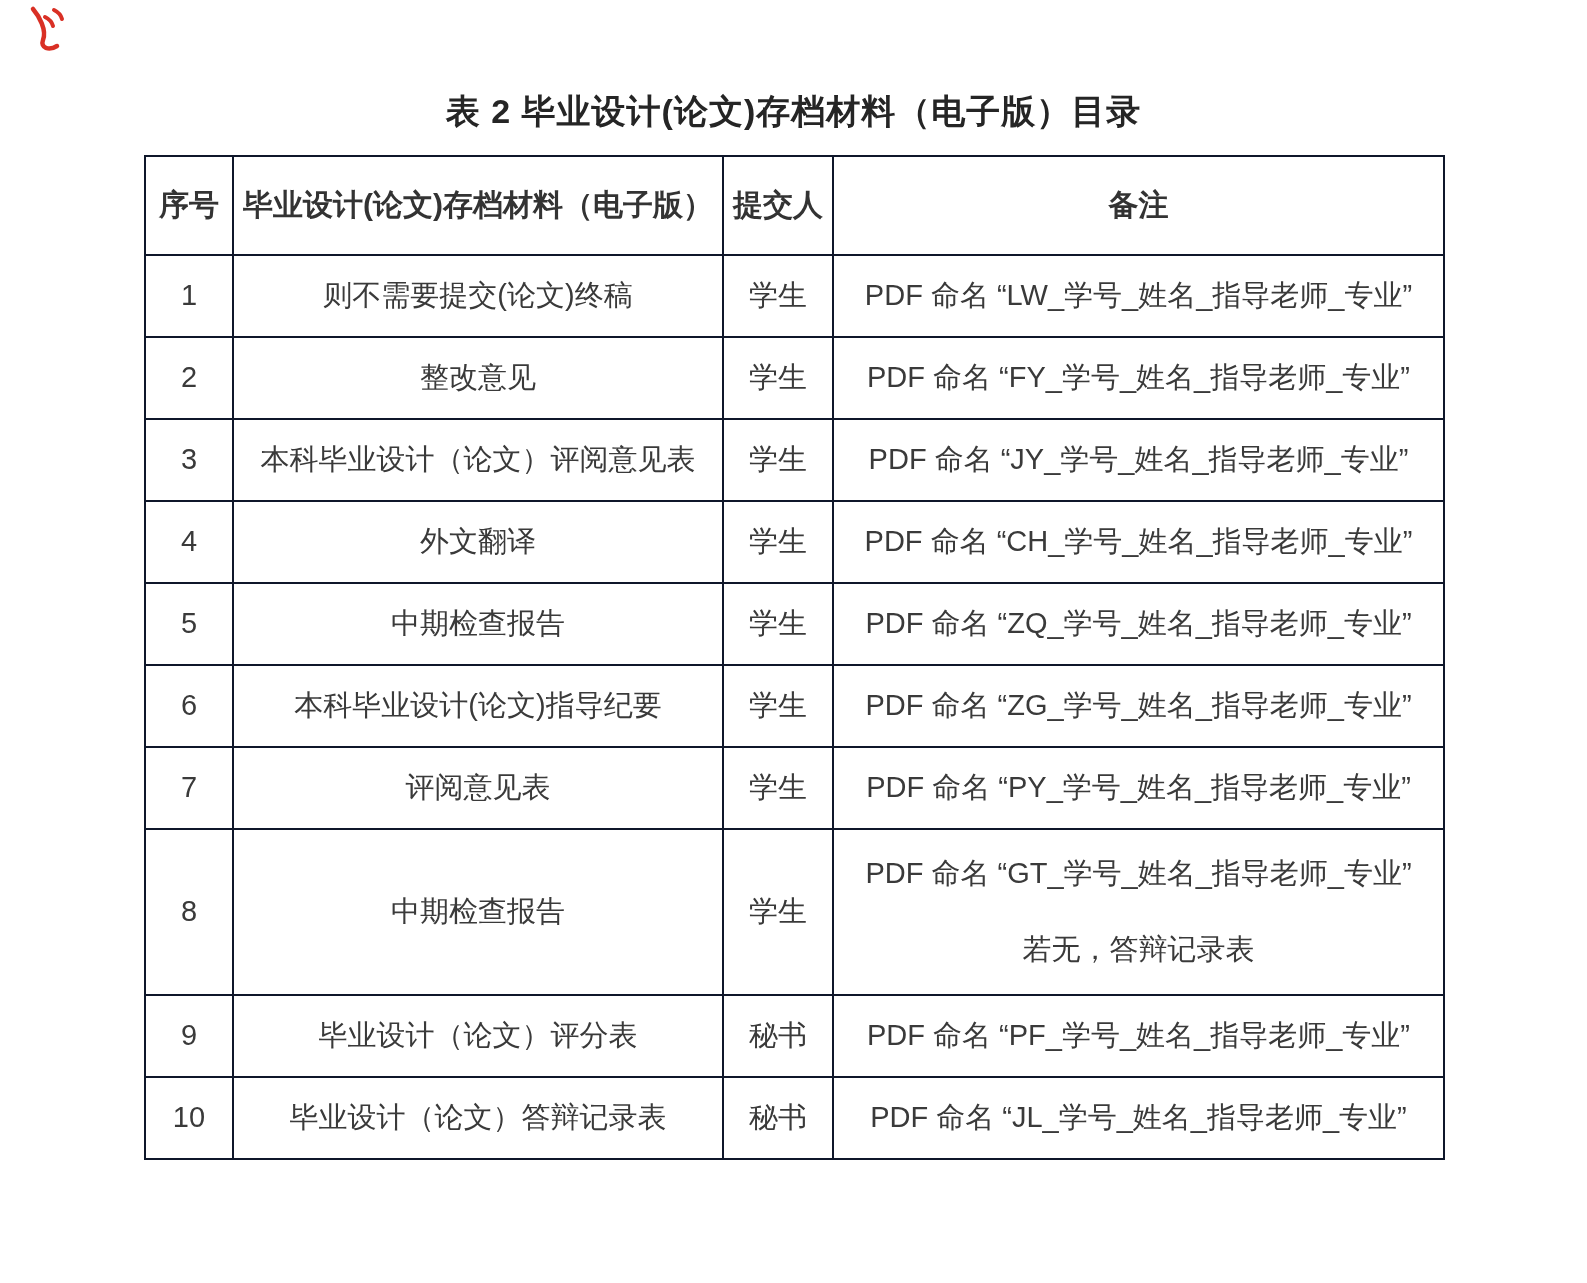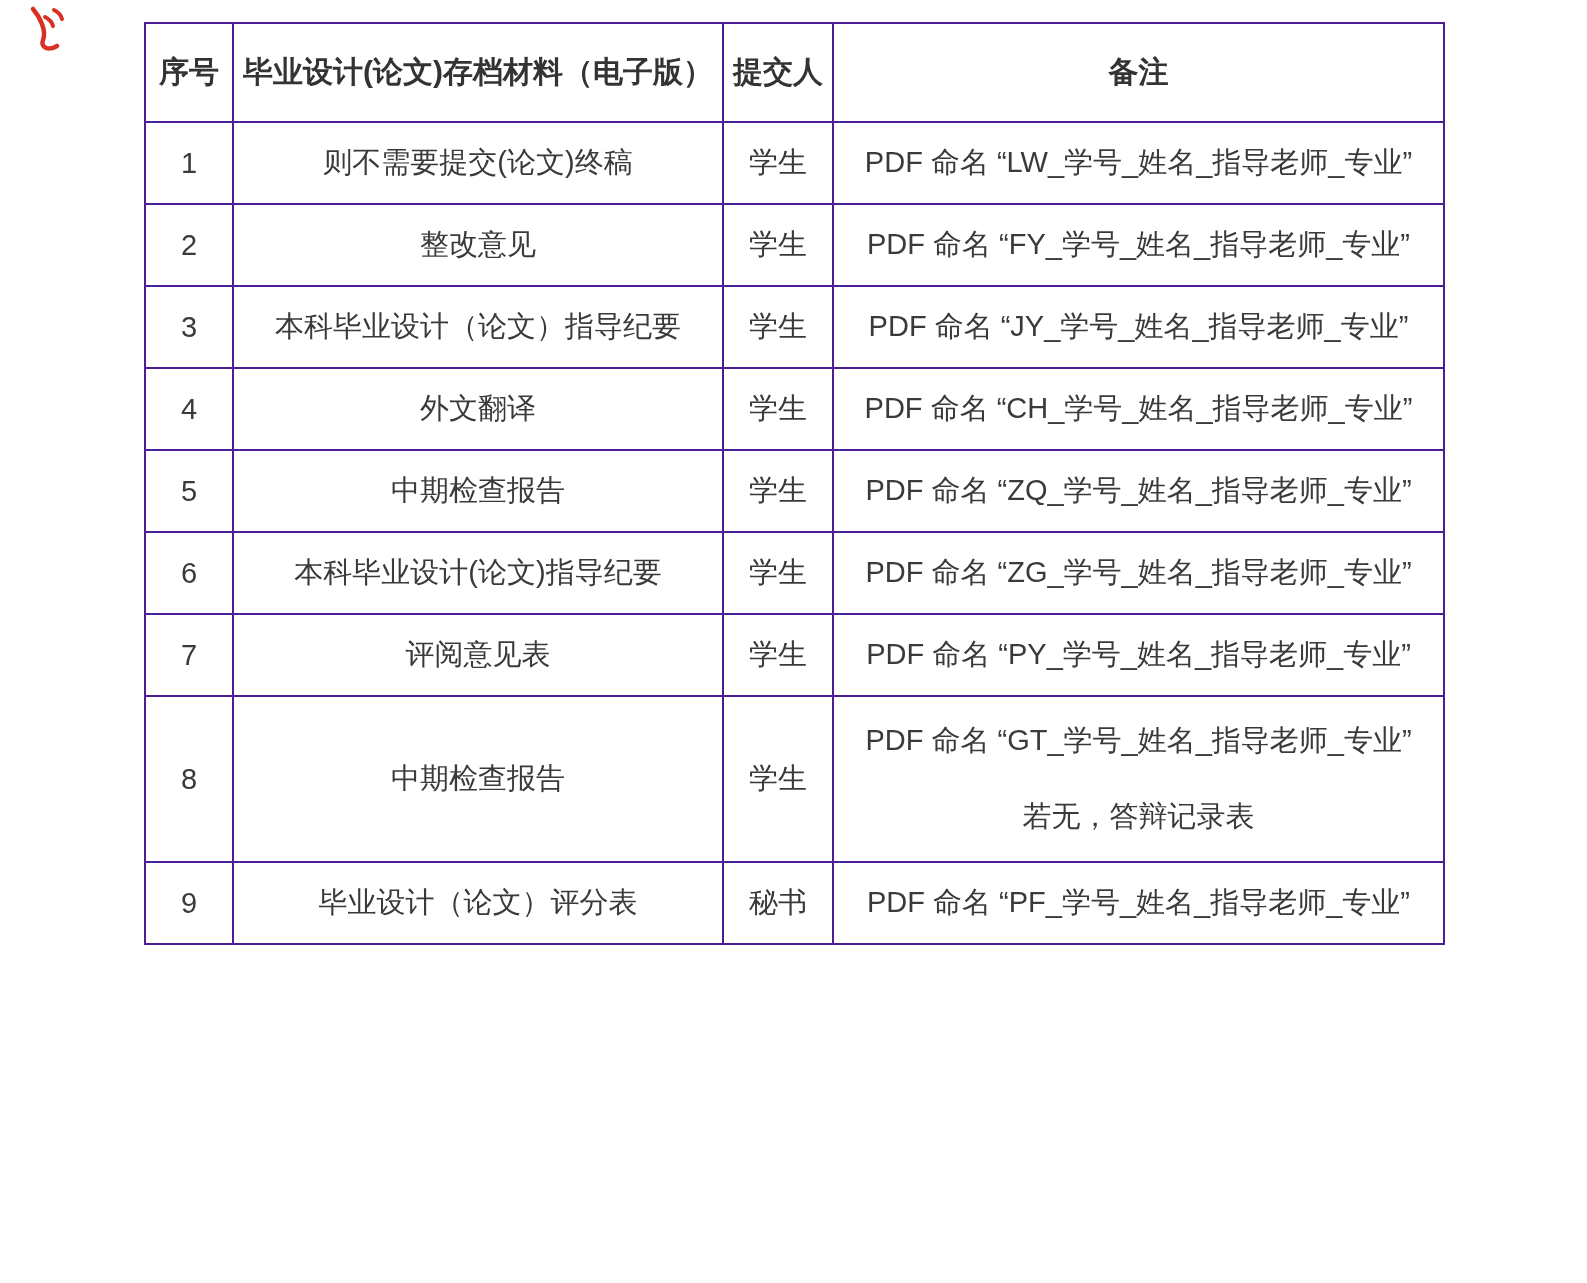--- a/index.html
+++ b/index.html
@@ -31,21 +31,21 @@
   }
   table.archive{
     border-collapse:collapse;
     table-layout:fixed;
     width:1299px;
     margin-top:22px;
     background:#ffffff;
   }
   table.archive th,
   table.archive td{
-    border:2px solid #4c1d95;
+    border:2px solid #0f172a;
     text-align:center;
     vertical-align:middle;
     padding:0 4px;
     overflow:hidden;
   }
   table.archive th{
     height:97px;
     font-size:30px;
     font-weight:bold;
     color:#333333;
@@ -70,20 +70,21 @@
 <body>
 
 <svg class="red-mark" viewBox="0 0 54 58" xmlns="http://www.w3.org/2000/svg">
   <path d="M15 7 C21 14, 29 28, 25 38 C22 46, 31 49, 39 44" stroke="#d93025" stroke-width="4.5" fill="none" stroke-linecap="round"></path>
   <path d="M27 15 C31 17, 34 20, 35 24" stroke="#d93025" stroke-width="4" fill="none" stroke-linecap="round"></path>
   <path d="M36 8 C40 10, 43 13, 44 17" stroke="#d93025" stroke-width="4" fill="none" stroke-linecap="round"></path>
 </svg>
 
 <div class="doc">
 
+  <h1 class="doc-title">表 2 毕业设计(论文)存档材料（电子版）目录</h1>
 
   <table class="archive">
     <colgroup>
       <col style="width:88px">
       <col style="width:490px">
       <col style="width:110px">
       <col style="width:611px">
     </colgroup>
     <thead>
       <tr>
@@ -105,21 +106,21 @@
         <tr>
           <td>2</td>
           <td>整改意见</td>
           <td>学生</td>
           <td>
             <div class="note-line">PDF 命名 “FY_学号_姓名_指导老师_专业”</div>
           </td>
         </tr>
         <tr>
           <td>3</td>
-          <td>本科毕业设计（论文）指导纪要</td>
+          <td>本科毕业设计（论文）评阅意见表</td>
           <td>学生</td>
           <td>
             <div class="note-line">PDF 命名 “JY_学号_姓名_指导老师_专业”</div>
           </td>
         </tr>
         <tr>
           <td>4</td>
           <td>外文翻译</td>
           <td>学生</td>
           <td>
@@ -160,16 +161,24 @@
           </td>
         </tr>
         <tr>
           <td>9</td>
           <td>毕业设计（论文）评分表</td>
           <td>秘书</td>
           <td>
             <div class="note-line">PDF 命名 “PF_学号_姓名_指导老师_专业”</div>
           </td>
         </tr>
+        <tr>
+          <td>10</td>
+          <td>毕业设计（论文）答辩记录表</td>
+          <td>秘书</td>
+          <td>
+            <div class="note-line">PDF 命名 “JL_学号_姓名_指导老师_专业”</div>
+          </td>
+        </tr>
       </tbody>
   </table>
 
 </div>
 
 </body></html>

